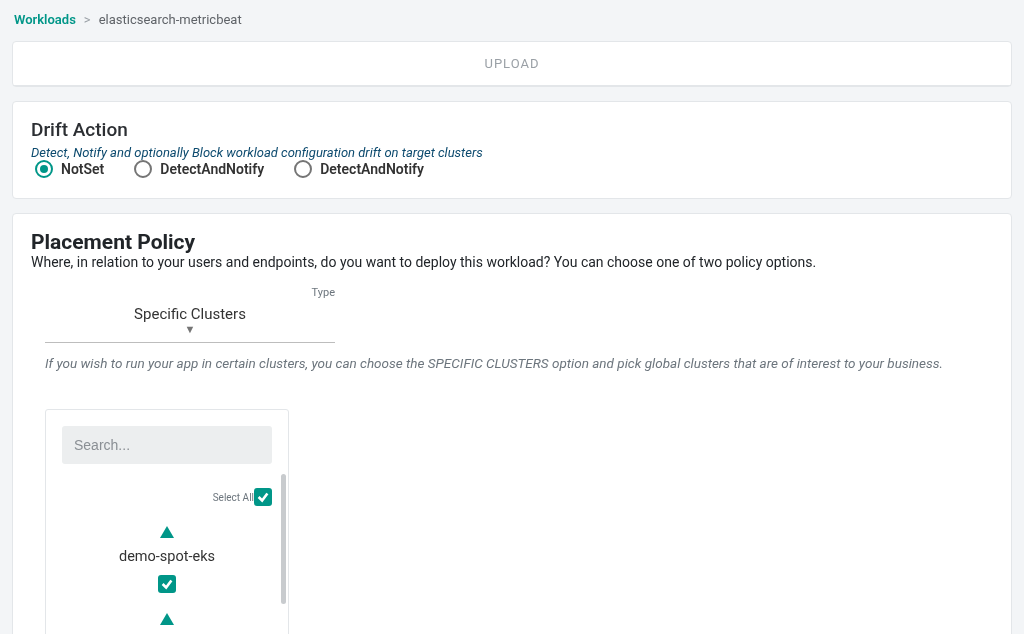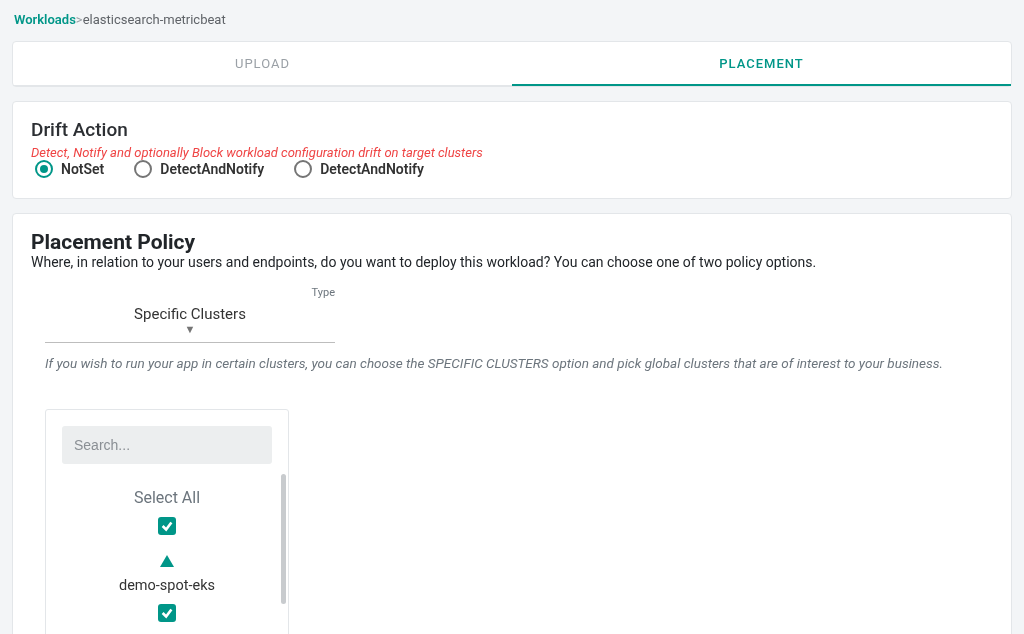--- a/index.html
+++ b/index.html
@@ -6,20 +6,21 @@
     body {
       font-family: -apple-system, BlinkMacSystemFont, "Segoe UI", Roboto, "Helvetica Neue", Arial, sans-serif;
       background: #f3f5f7;
       color: #212529;
       font-size: 14px;
       width: 1024px;
     }
     .breadcrumb {
       display: flex;
       align-items: center;
+      gap: 8px;
       padding: 12px 14px 8px 14px;
       font-size: 13px;
     }
     .breadcrumb a { color: #009688; text-decoration: none; font-weight: 600; }
     .breadcrumb .sep { color: #9aa0a6; }
     .breadcrumb .current { color: #5f6368; }
     .card {
       background: #fff;
       border: 1px solid #e3e6e9;
       border-radius: 4px;
@@ -45,21 +46,21 @@
     }
     .tab.active::after {
       content: "";
       position: absolute;
       left: 0; right: 0; bottom: -1px;
       height: 2px;
       background: #009688;
     }
     .panel { padding: 16px 18px 20px 18px; }
     .panel h2 { font-size: 19px; font-weight: 500; color: #2c2f33; }
-    .panel .subtitle { font-style: italic; color: #ef4444; font-size: 13px; margin-top: 4px; }
+    .panel .subtitle { font-style: italic; color: #0c4a6e; font-size: 13px; margin-top: 4px; }
     .radio-row { display: flex; gap: 30px; align-items: center; padding-left: 4px;}
     .radio-opt { display: flex; align-items: center; gap: 8px; cursor: pointer; }
     .radio-opt .circle {
       width: 18px; height: 18px; border: 2px solid #757575; border-radius: 50%; position: relative;
     }
     .radio-opt.selected .circle { border-color: #009688; }
     .radio-opt.selected .circle::after {
       content: ""; position: absolute; top: 3px; left: 3px; width: 8px; height: 8px; border-radius: 50%; background: #009688;
     }
     .radio-opt .lbl { font-weight: 600; font-size: 14px; color: #333; }
@@ -86,21 +87,21 @@
       width: 100%;
       background: #eceeef;
       border: none;
       border-radius: 3px;
       padding: 11px 12px;
       font-size: 14px;
       color: #555;
       outline: none;
     }
     .search-input::placeholder { color: #8a8f94; }
-    .select-all-row { display: flex; justify-content: flex-end; align-items: center; gap: 10px; margin: 24px 0 10px 0; color: #6c757d; font-size: 16px; flex-direction: column;}
+    .select-all-row { display: flex; justify-content: flex-end; align-items: center; margin: 24px 0 10px 0; color: #6c757d; font-size: 10px;}
     .chk {
       width: 18px; height: 18px; border-radius: 3px; background: #009688;
       display: flex; align-items: center; justify-content: center; cursor: pointer;
     }
     .chk svg { width: 14px; height: 14px; stroke: #fff; stroke-width: 3; fill: none; }
     .item-row { display: flex; align-items: center; gap: 10px; padding: 10px 0; flex-direction: column; }
     .item-row .name { flex: 1; font-size: 14.5px; color: #333; }
     .tri-icon { width: 14px; height: 12px; }
     .tri-icon polygon { fill: #009688; }
     .scroll-ind {
@@ -118,21 +119,20 @@
 
 <div class="breadcrumb">
   <a href="#">Workloads</a>
   <span class="sep">&gt;</span>
   <span class="current">elasticsearch-metricbeat</span>
 </div>
 
 <div class="card">
   <div class="tabs">
     <div class="tab">UPLOAD</div>
-    <div class="tab active">PLACEMENT</div>
   </div>
 </div>
 
 <div class="card">
   <div class="panel">
     <h2>Drift Action</h2>
     <div class="subtitle">Detect, Notify and optionally Block workload configuration drift on target clusters</div>
     <div class="radio-row">
       <div class="radio-opt selected">
         <span class="circle"></span>

